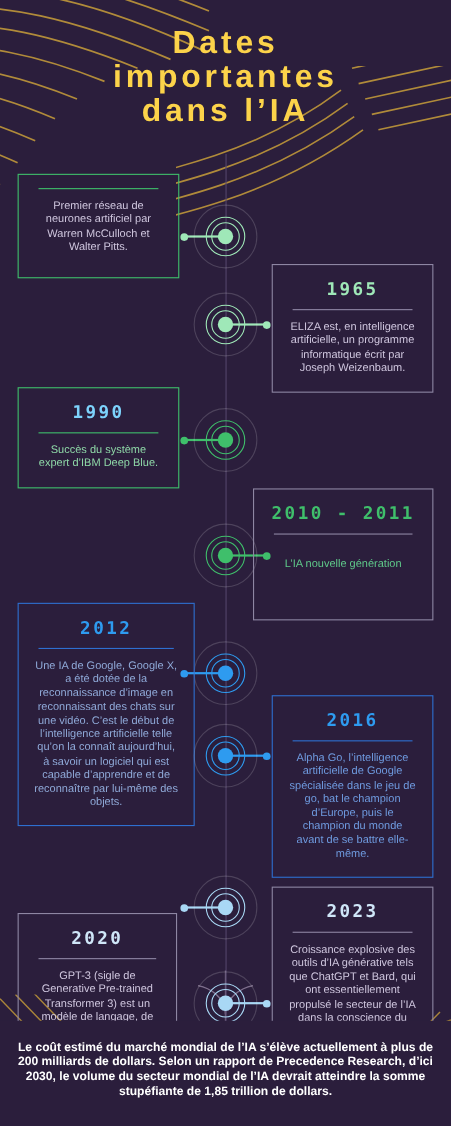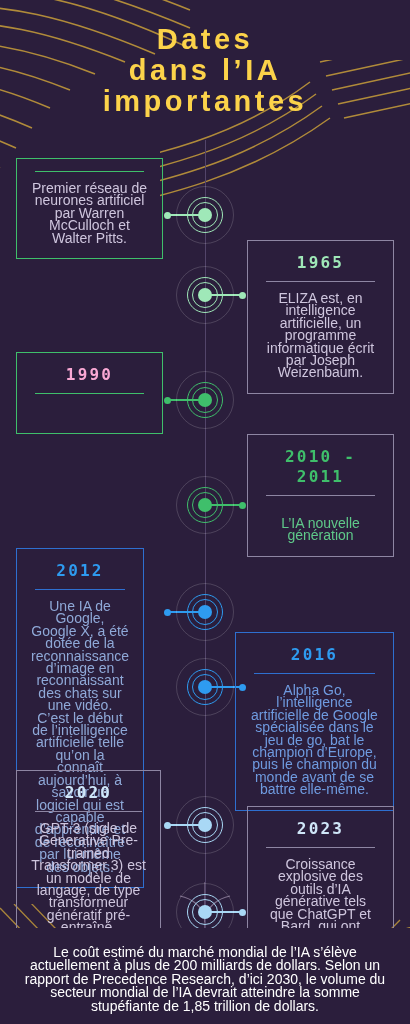--- a/index.html
+++ b/index.html
@@ -66,37 +66,37 @@
     letter-spacing:2.2px;
     line-height:20px;
     font-family:"DejaVu Sans Mono", monospace;
     margin-bottom:8px;
   }
   .card .rule{
     height:1px;background:#6C6480;margin:0 4px 10px 4px;
   }
   .card p{
     margin:0;
-    font-size:14px;
+    font-size:10px;
     line-height:12.4px;
     color:#CFC6DE;
   }
   .card p + p{margin-top:10px;}
 
   
   .footer{
     position:absolute;left:0;bottom:0;width:410px;height:96px;
     background:#2B1E3C;
   }
   .footer-text{
     position:absolute;left:14px;right:14px;top:18px;
     text-align:center;
     color:#FFFFFF;
-    font-weight:normal;
-    font-size:14px;
+    font-weight:bold;
+    font-size:11px;
     line-height:13.4px;
   }
 </style>
 </head>
 <body>
 
 <div class="page">
 
   <svg class="deco" id="deco-top-left" viewBox="0 0 260 240" fill="none">
     <g stroke="#B8913A" stroke-width="1.6" fill="none" opacity="0.95">
@@ -148,22 +148,22 @@
     <g stroke="#9B8BA8" stroke-width="1.2" fill="none" opacity="0.75">
       <path d="M35 0 L 35 54"></path>
       <path d="M35 40 C 35 24, 20 16, 10 14"></path>
       <path d="M35 40 C 35 24, 50 16, 60 14"></path>
     </g>
   </svg>
 
   <div class="header">
     <div class="title">
       <span>Dates</span>
+      <span>importantes</span>
       <span>dans l’IA</span>
-      <span>importantes</span>
     </div>
   </div>
 
   <div class="spine"></div>
 
   <div id="timeline-layer">
       <div class="conn left" style="color: rgb(159, 232, 184); background: rgb(159, 232, 184); top: 214px; left: 165px; width: 40px;">
         <span class="cap"></span>
       </div>
       <div class="node" style="top: 215px; color: rgb(159, 232, 184);">
@@ -193,75 +193,76 @@
       <div class="conn left" style="color: rgb(63, 191, 107); background: rgb(63, 191, 107); top: 399px; left: 165px; width: 40px;">
         <span class="cap"></span>
       </div>
       <div class="node" style="top: 400px; color: rgb(63, 191, 107);">
         <span class="ring r-out"></span>
         <span class="ring r-mid"></span>
         <span class="ring r-in"></span>
         <span class="dot"></span>
       </div>
       <div class="card" style="top: 352px; width: 147px; min-height: 82px; border-color: rgb(63, 191, 107); left: 16px;">
-        <div class="date" style="color: #f9a8d4;">1990</div>
+        <div class="date" style="color: #7dd3fc;">1990</div>
         <div class="rule" style="background: rgb(63, 191, 107);"></div>
+        <p style="color: rgb(143, 217, 168);">Succès du système expert d’IBM Deep Blue.</p>
       </div>
       <div class="conn right" style="color: rgb(63, 191, 107); background: rgb(63, 191, 107); top: 504px; left: 205px; width: 40px;">
         <span class="cap"></span>
       </div>
       <div class="node" style="top: 505px; color: rgb(63, 191, 107);">
         <span class="ring r-out"></span>
         <span class="ring r-mid"></span>
         <span class="ring r-in"></span>
         <span class="dot"></span>
       </div>
-      <div class="card" style="top: 434px; width: 147px; min-height: 120px; border-color: rgb(142, 134, 163); right: 16px;">
+      <div class="card" style="top: 444px; width: 164px; min-height: 120px; border-color: rgb(142, 134, 163); right: 16px;">
         <div class="date" style="color: rgb(63, 191, 107);">2010 - 2011</div>
         <div class="rule" style="background: rgb(142, 134, 163);"></div>
         <p style="color: rgb(95, 201, 138); margin-top: 21px;">L’IA nouvelle génération</p>
       </div>
       <div class="conn left" style="color: rgb(46, 155, 240); background: rgb(46, 155, 240); top: 611px; left: 165px; width: 40px;">
         <span class="cap"></span>
       </div>
       <div class="node" style="top: 612px; color: rgb(46, 155, 240);">
         <span class="ring r-out"></span>
         <span class="ring r-mid"></span>
         <span class="ring r-in"></span>
         <span class="dot"></span>
       </div>
-      <div class="card" style="top: 548px; width: 128px; min-height: 140px; border-color: rgb(46, 111, 208); left: 16px;">
+      <div class="card" style="top: 548px; width: 161px; min-height: 140px; border-color: rgb(46, 111, 208); left: 16px;">
         <div class="date" style="color: rgb(46, 155, 240);">2012</div>
         <div class="rule" style="background: rgb(46, 111, 208);"></div>
         <p style="color: rgb(143, 169, 216);">Une IA de Google, Google X, a été dotée de la reconnaissance d’image en reconnaissant des chats sur une vidéo. C’est le début de l’intelligence artificielle telle qu’on la connaît aujourd’hui, à savoir un logiciel qui est capable d’apprendre et de reconnaître par lui-même des objets.</p>
       </div>
       <div class="conn right" style="color: rgb(46, 155, 240); background: rgb(46, 155, 240); top: 686px; left: 205px; width: 40px;">
         <span class="cap"></span>
       </div>
       <div class="node" style="top: 687px; color: rgb(46, 155, 240);">
         <span class="ring r-out"></span>
         <span class="ring r-mid"></span>
         <span class="ring r-in"></span>
         <span class="dot"></span>
       </div>
-      <div class="card" style="top: 632px; width: 159px; min-height: 108px; border-color: rgb(46, 111, 208); right: 16px;">
+      <div class="card" style="top: 632px; width: 147px; min-height: 108px; border-color: rgb(46, 111, 208); right: 16px;">
         <div class="date" style="color: rgb(46, 155, 240);">2016</div>
         <div class="rule" style="background: rgb(46, 111, 208);"></div>
         <p style="color: rgb(111, 155, 224);">Alpha Go, l’intelligence artificielle de Google spécialisée dans le jeu de go, bat le champion d’Europe, puis le champion du monde avant de se battre elle-même.</p>
       </div>
       <div class="conn left" style="color: rgb(169, 216, 245); background: rgb(169, 216, 245); top: 824px; left: 165px; width: 40px;">
         <span class="cap"></span>
       </div>
       <div class="node" style="top: 825px; color: rgb(169, 216, 245);">
         <span class="ring r-out"></span>
         <span class="ring r-mid"></span>
         <span class="ring r-in"></span>
         <span class="dot"></span>
       </div>
-      <div class="card" style="top: 770px; width: 145px; min-height: 130px; border-color: rgb(142, 134, 163); left: 16px;">
+      <div class="card" style="top: 830px; width: 145px; min-height: 130px; border-color: rgb(142, 134, 163); left: 16px;">
         <div class="date" style="color: rgb(207, 230, 248);">2020</div>
         <div class="rule" style="background: rgb(142, 134, 163);"></div>
         <p style="color: rgb(207, 198, 222);">GPT-3 (sigle de Generative Pre-trained Transformer 3) est un modèle de langage, de type transformeur génératif pré-entraîné, développé par la société OpenAI.</p>
       </div>
       <div class="conn right" style="color: rgb(169, 216, 245); background: rgb(169, 216, 245); top: 911px; left: 205px; width: 40px;">
         <span class="cap"></span>
       </div>
       <div class="node" style="top: 912px; color: rgb(169, 216, 245);">
         <span class="ring r-out"></span>
         <span class="ring r-mid"></span>

